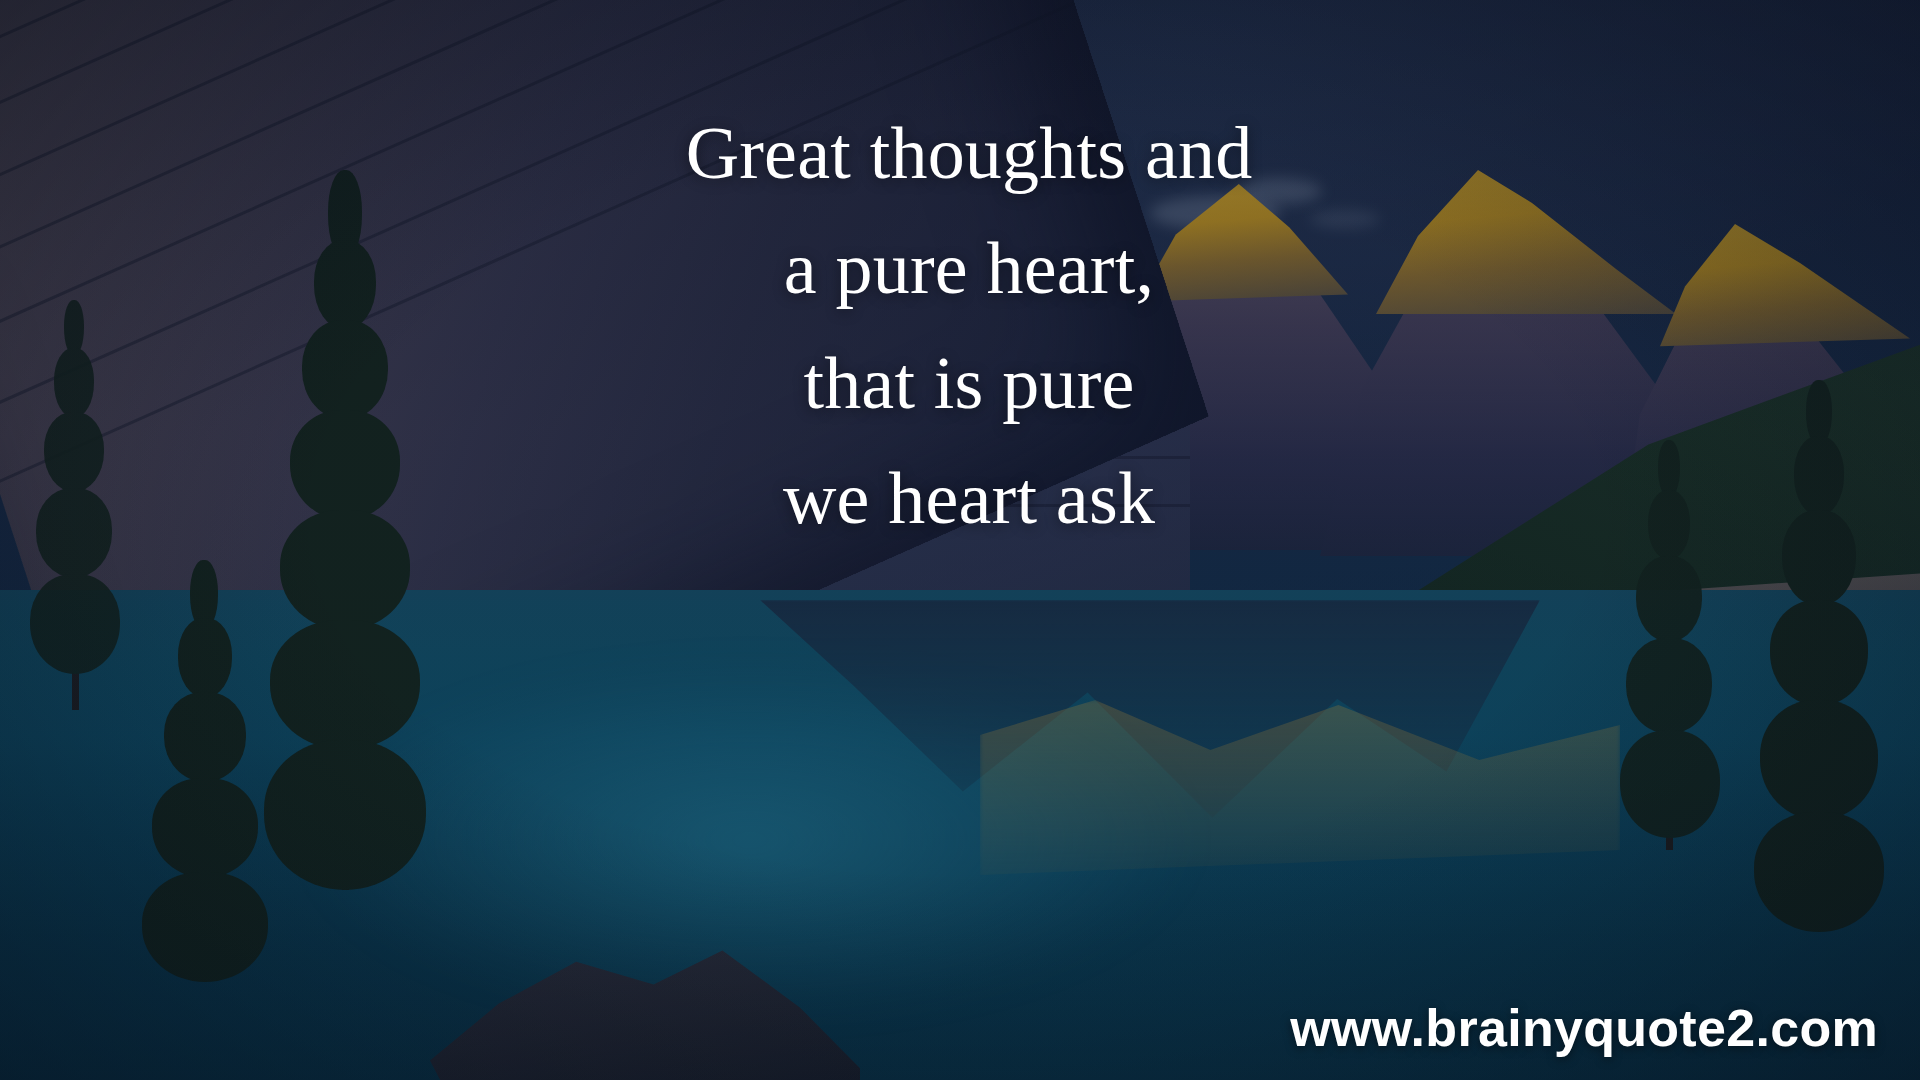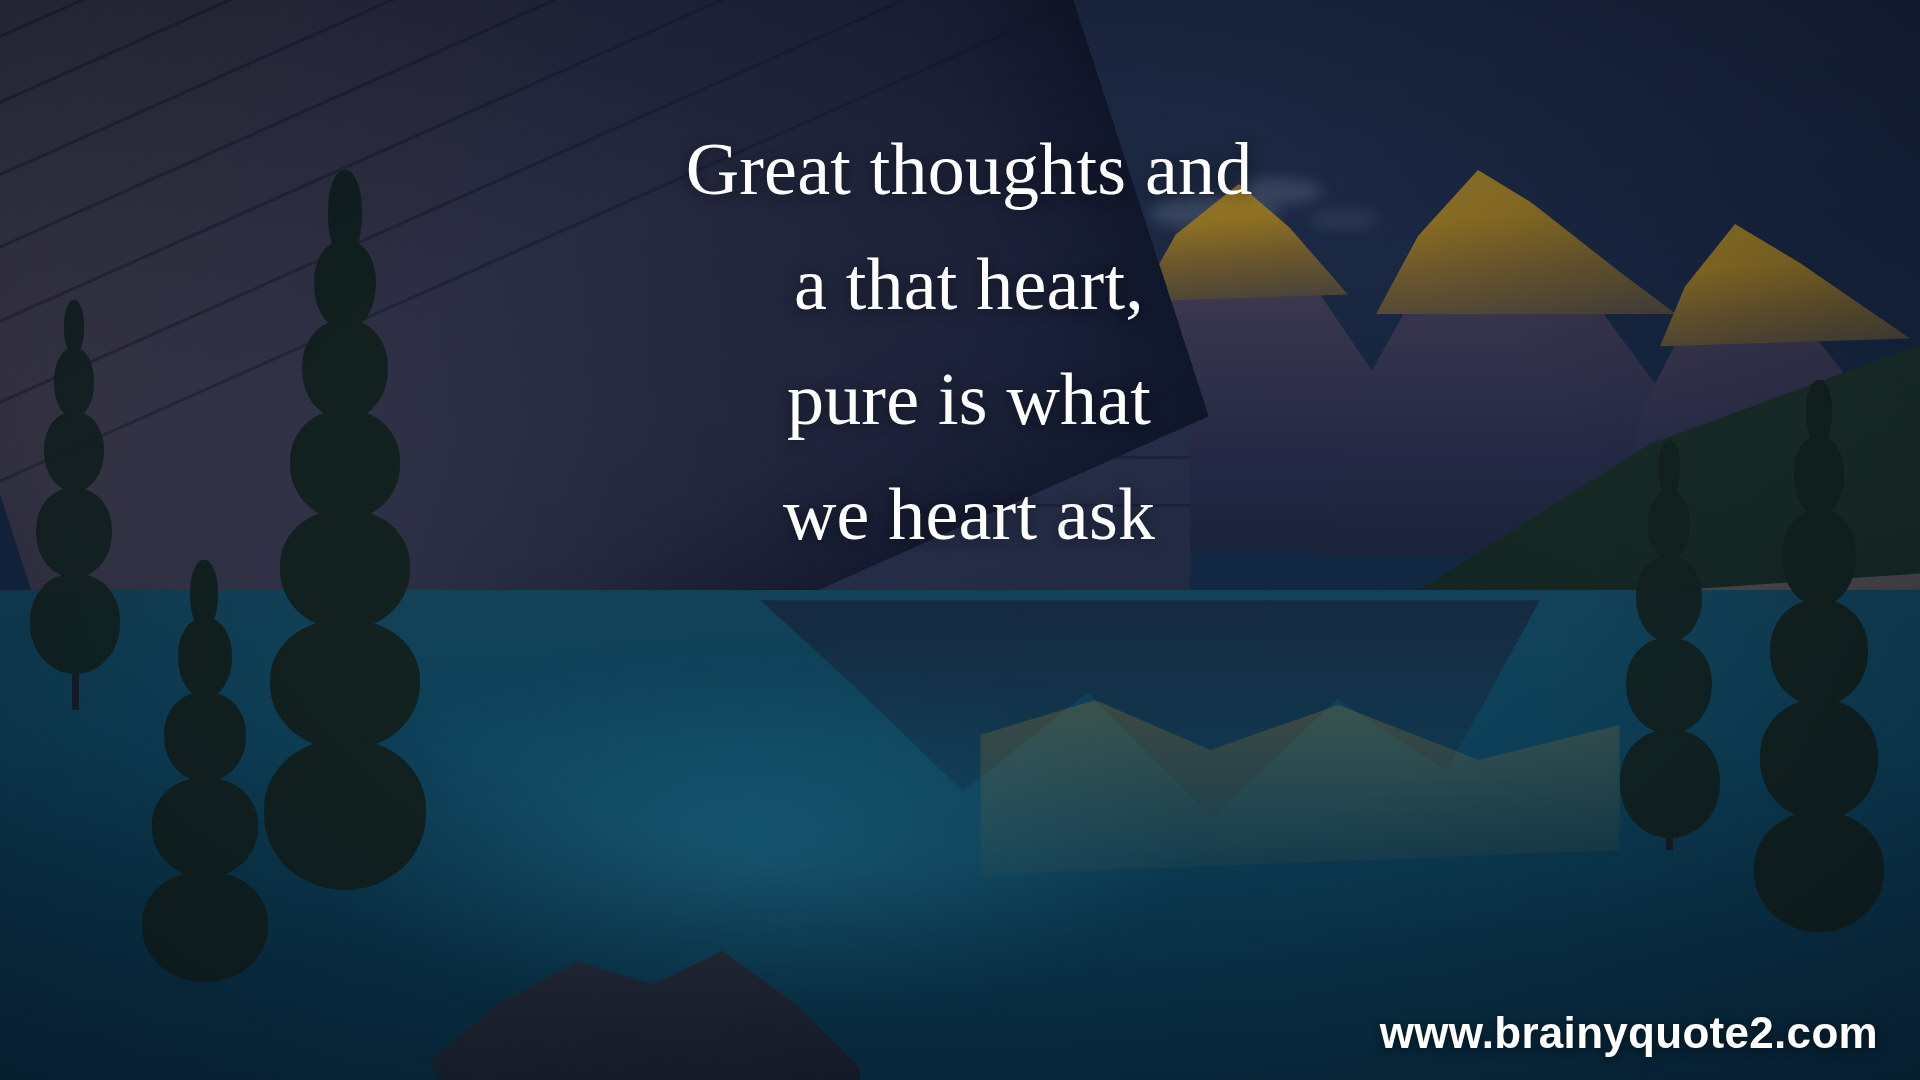--- a/index.html
+++ b/index.html
@@ -165,21 +165,21 @@
     background: linear-gradient(180deg, rgba(10,16,34,.42) 0%, rgba(10,18,38,.30) 40%, rgba(6,22,40,.30) 100%);
   }
   .vignette {
     background: radial-gradient(ellipse 78% 78% at 50% 48%, rgba(0,0,0,0) 42%, rgba(4,10,22,.55) 100%);
   }
 
   
   .quote-block {
     position: absolute;
     left: 0; right: 0;
-    top: 112px;
+    top: 96px;
     text-align: center;
     padding-left: 18px;
   }
   .quote-line {
     color: #ffffff;
     font-size: 74px;
     line-height: 115px;
     font-weight: 400;
     letter-spacing: .2px;
     text-shadow: 0 2px 14px rgba(0,0,0,.45);
@@ -196,21 +196,21 @@
     letter-spacing: 1.6px;
     text-shadow: 0 2px 10px rgba(0,0,0,.5);
   }
   .watermark {
     position: absolute;
     right: 42px;
     bottom: 22px;
     color: #ffffff;
     font-family: "Liberation Sans", "DejaVu Sans", sans-serif;
     font-weight: 700;
-    font-size: 44px;
+    font-size: 52px;
     letter-spacing: .3px;
     text-shadow: 0 2px 10px rgba(0,0,0,.5);
     margin-left: 33px;
   }
 </style>
 </head>
 <body>
 
 <div id="stage">
 
@@ -311,21 +311,21 @@
     <i style="left:16px;top:116px;width:66px;height:86px;"></i>
     <i style="left:6px;top:198px;width:86px;height:96px;"></i>
     <i style="left:0px;top:290px;width:100px;height:108px;"></i>
   </div>
 
   <div class="layer tint"></div>
   <div class="layer vignette"></div>
 
   <div class="quote-block">
     <div class="quote-line">Great thoughts and</div>
-    <div class="quote-line">a that heart,</div>
-    <div class="quote-line">pure is what</div>
+    <div class="quote-line">a pure heart,</div>
+    <div class="quote-line">that is pure</div>
     <div class="quote-line">we heart ask</div>
   </div>
 
 
   <div class="watermark">www.brainyquote2.com</div>
 
 </div>
 
 </body></html>

